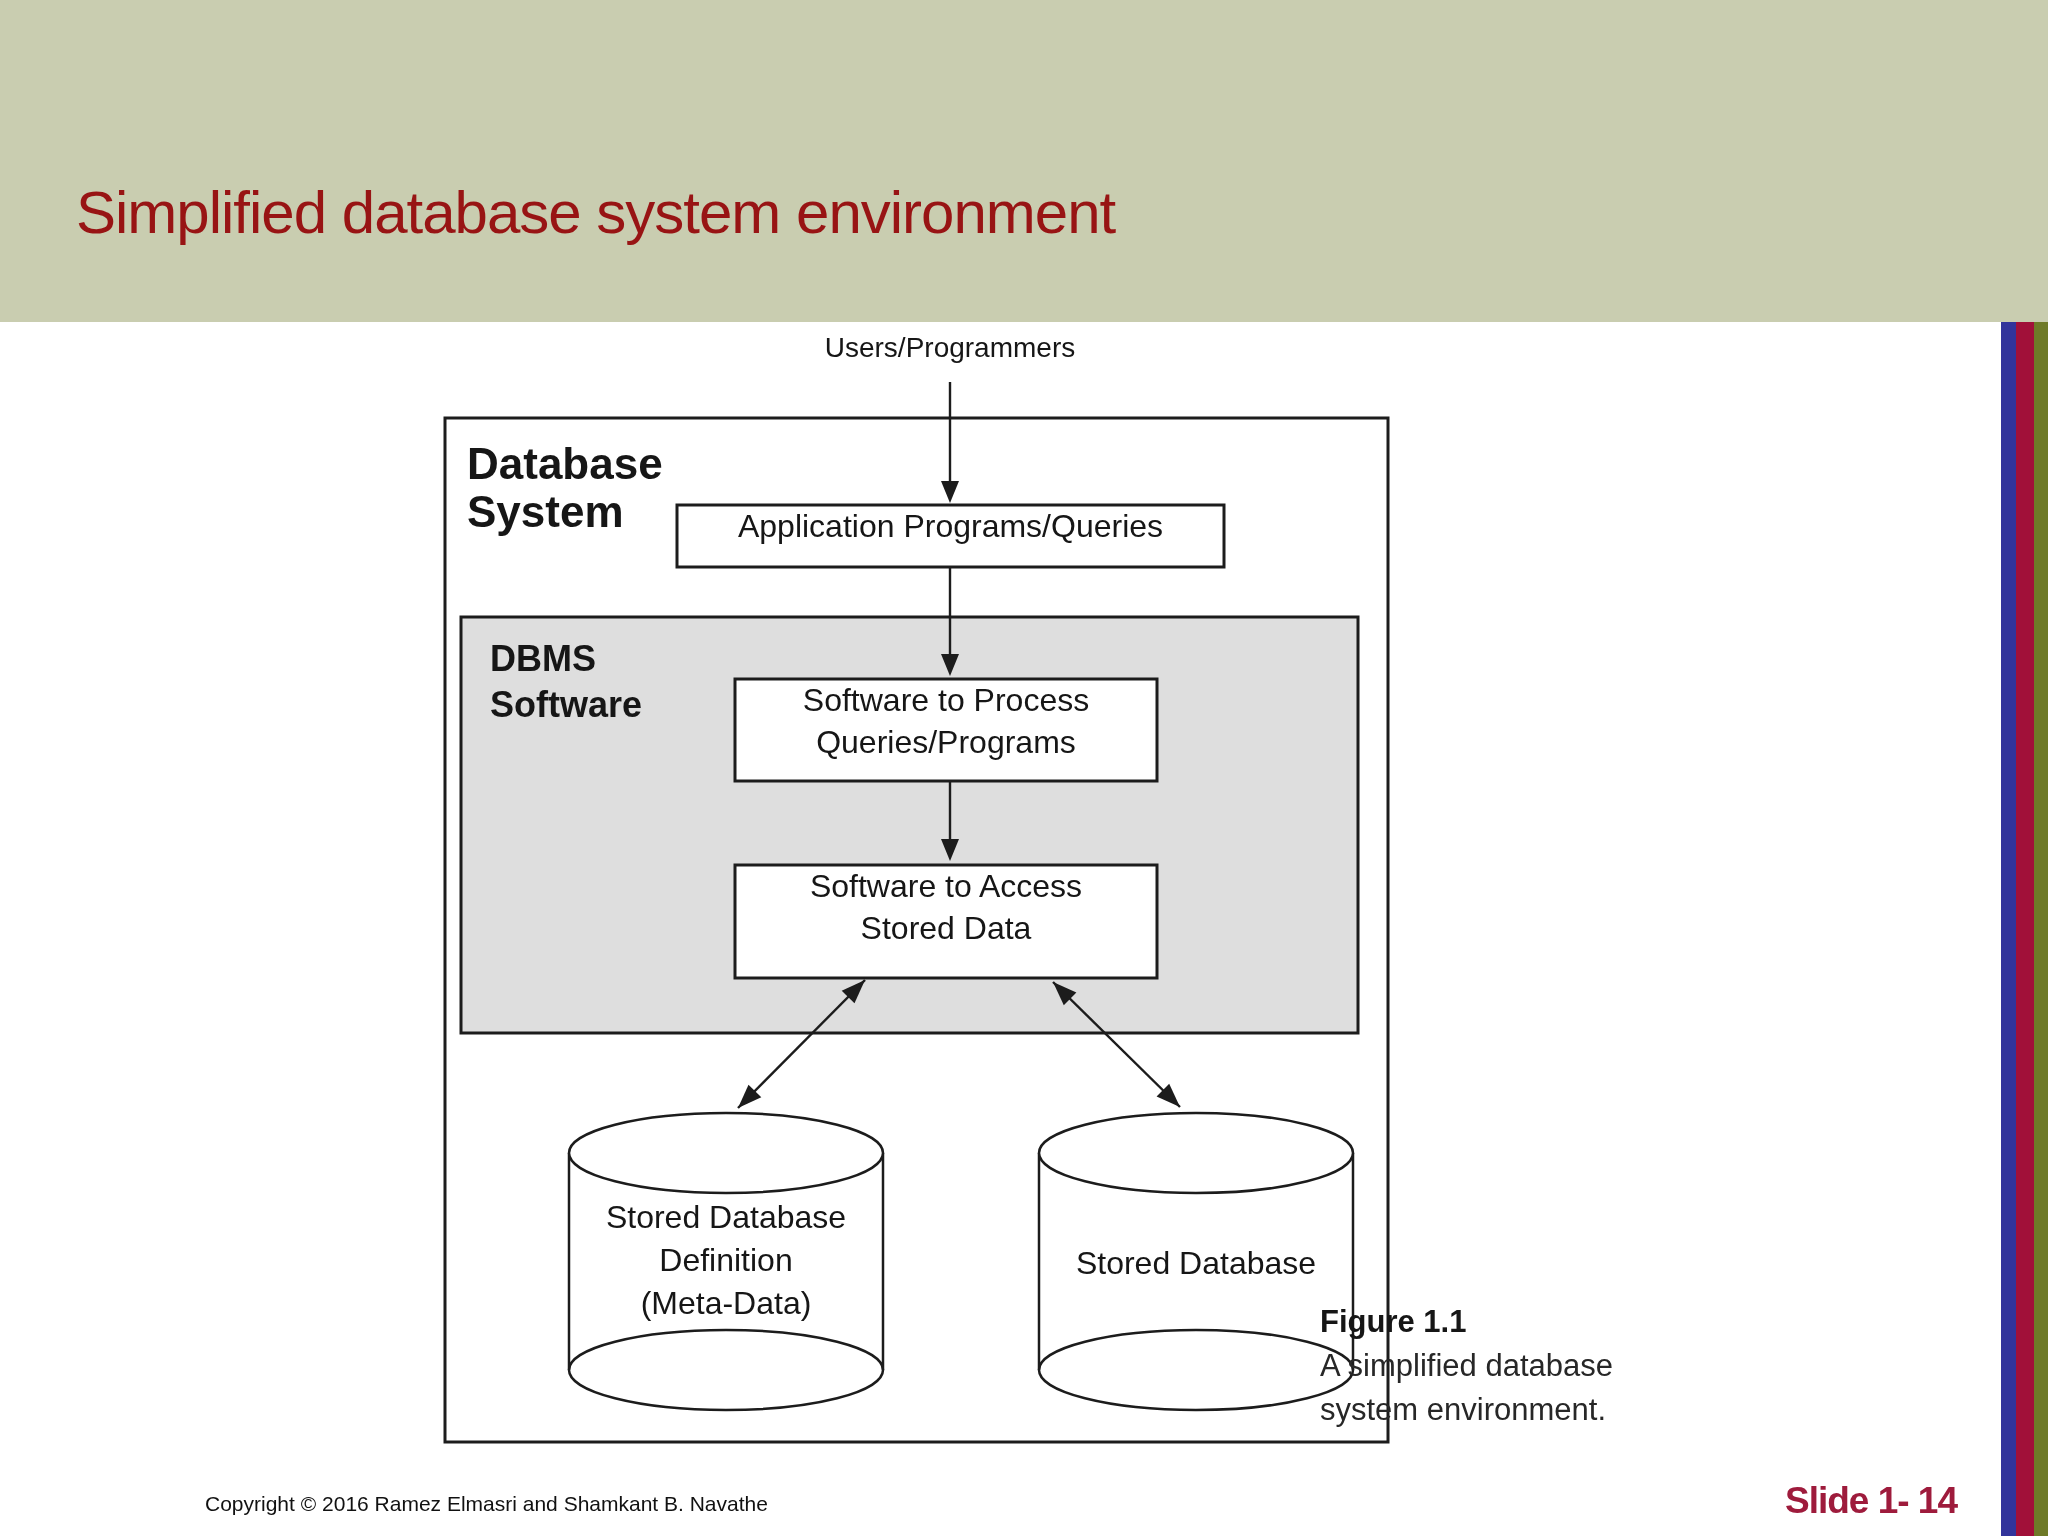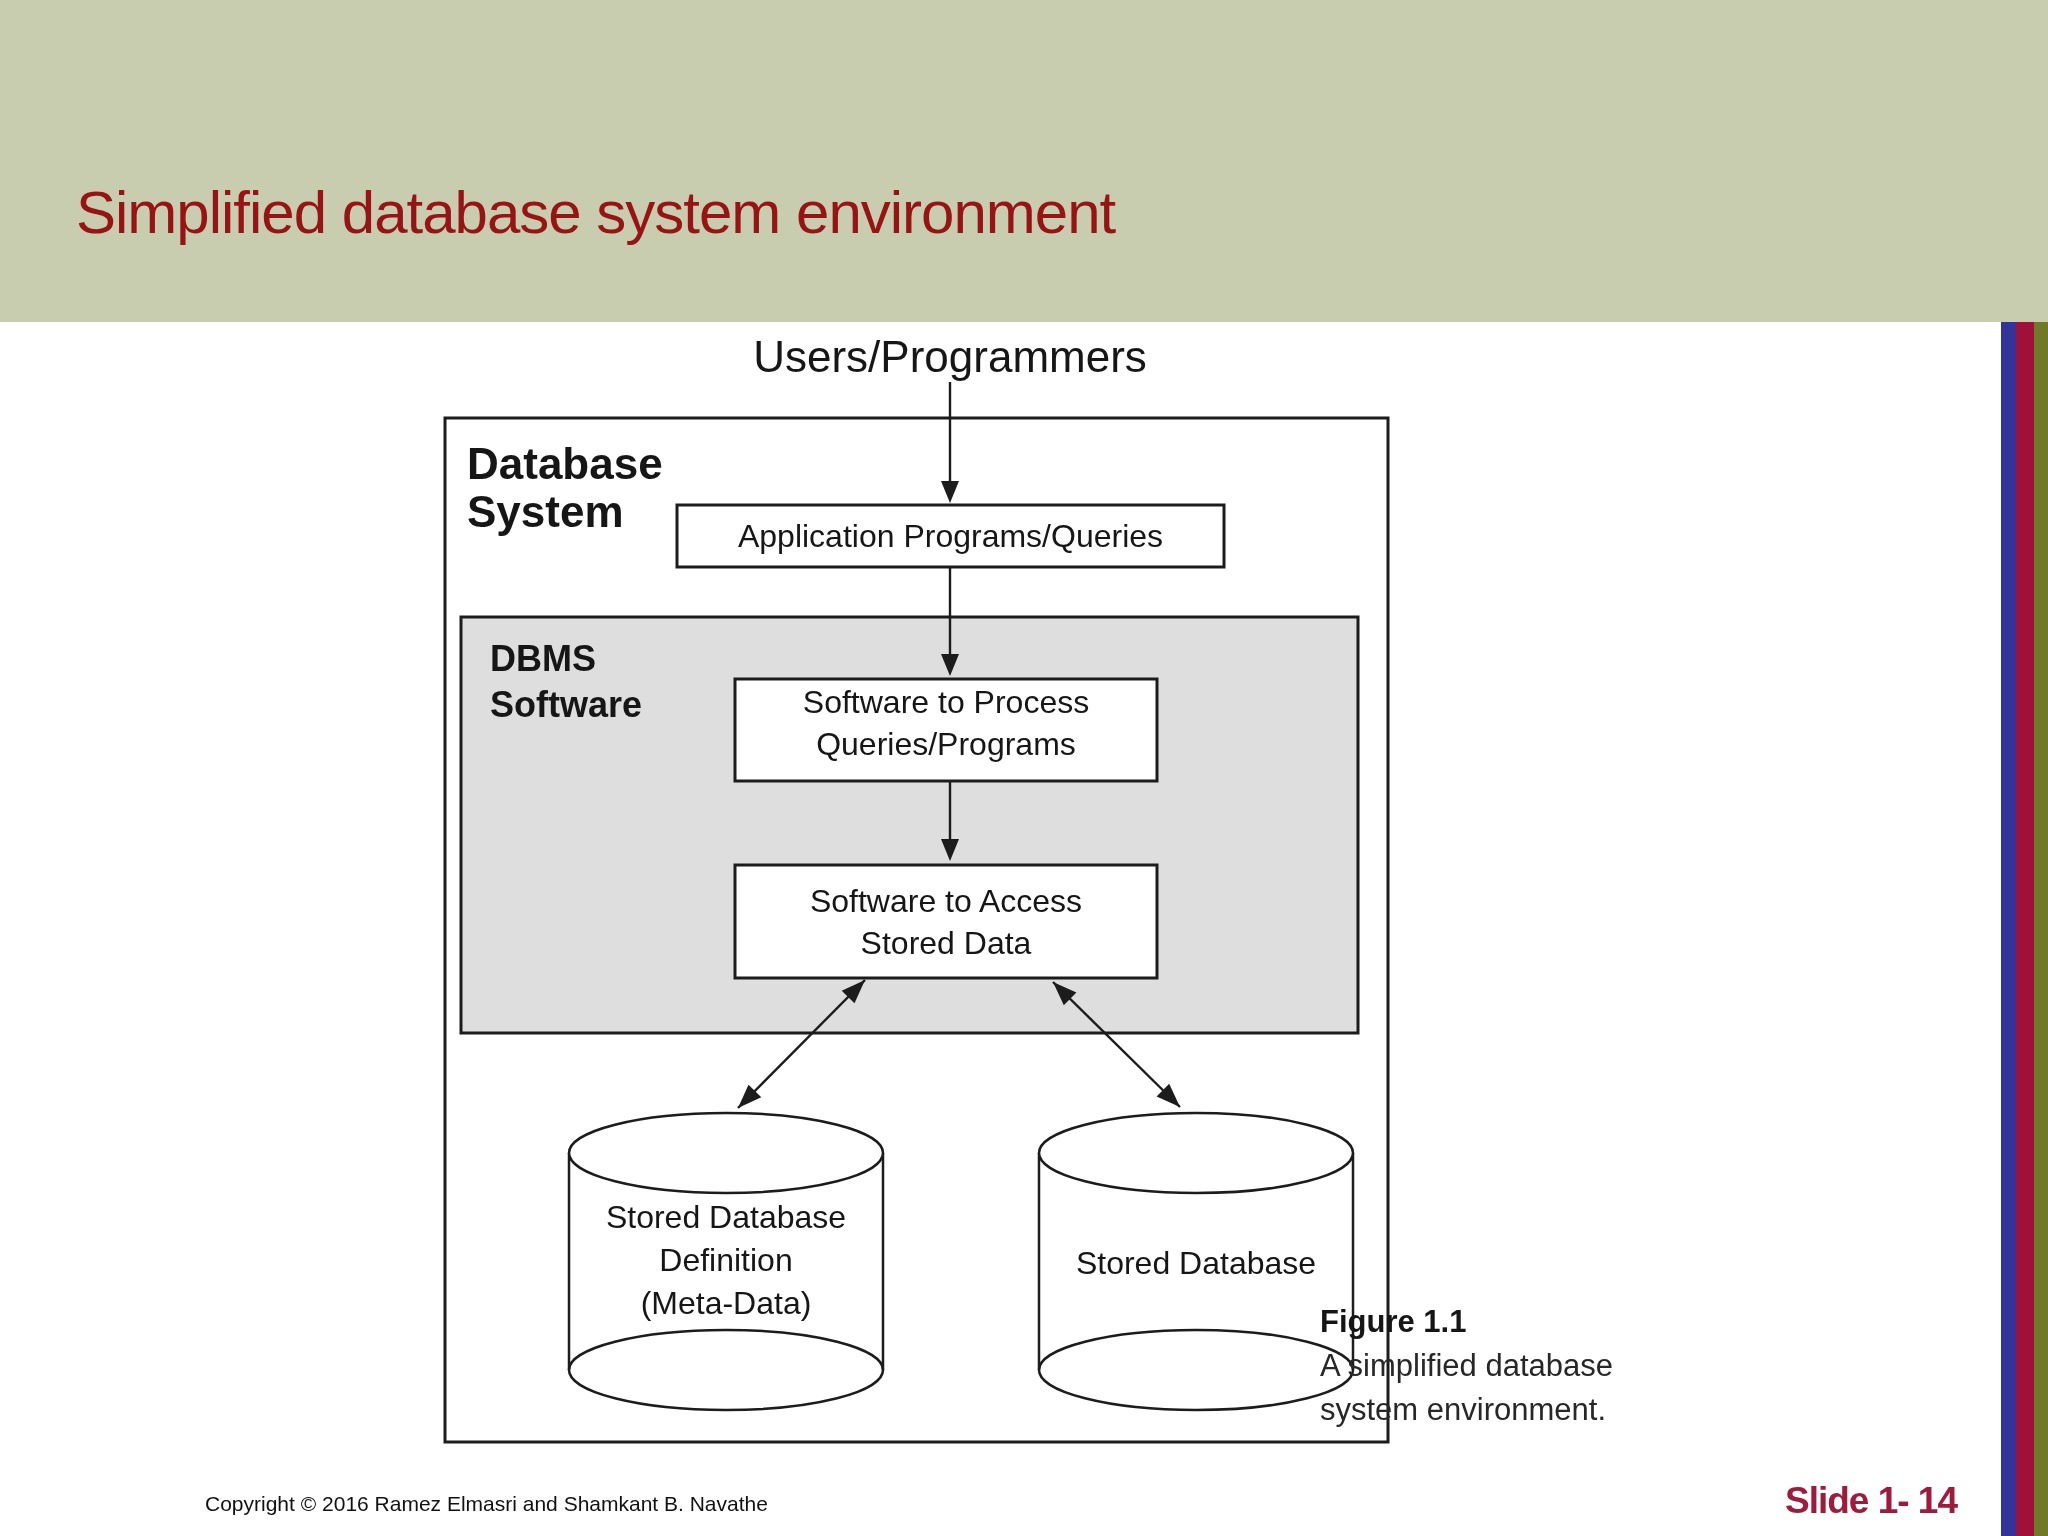--- a/index.html
+++ b/index.html
@@ -49,37 +49,36 @@
   }
   
   .dtext {
     position: absolute;
     color: #161616;
     white-space: nowrap;
   }
   .t-users {
     left: 700px; top: 332px; width: 500px;
     text-align: center;
-    font-size: 44px;
+    font-size: 28px;
   }
   .t-dbsys {
     left: 467px; top: 440px;
     font-size: 44px; font-weight: bold;
     line-height: 48px;
   }
   .t-dbms {
     left: 490px; top: 636px;
     font-size: 36px; font-weight: bold;
     line-height: 46px;
   }
   .box-label {
     display: flex;
     flex-direction: column;
     align-items: center;
-    justify-content: center;
     text-align: center;
     font-size: 32px;
     line-height: 42px;
   }
   .t-app     { left: 677px; top: 505px; width: 547px; height: 62px; }
   .t-process { left: 735px; top: 679px; width: 422px; height: 88px; }
   .t-access  { left: 735px; top: 865px; width: 422px; height: 113px; }
   .t-cyl-left {
     left: 566px; top: 1196px; width: 320px;
     text-align: center;

